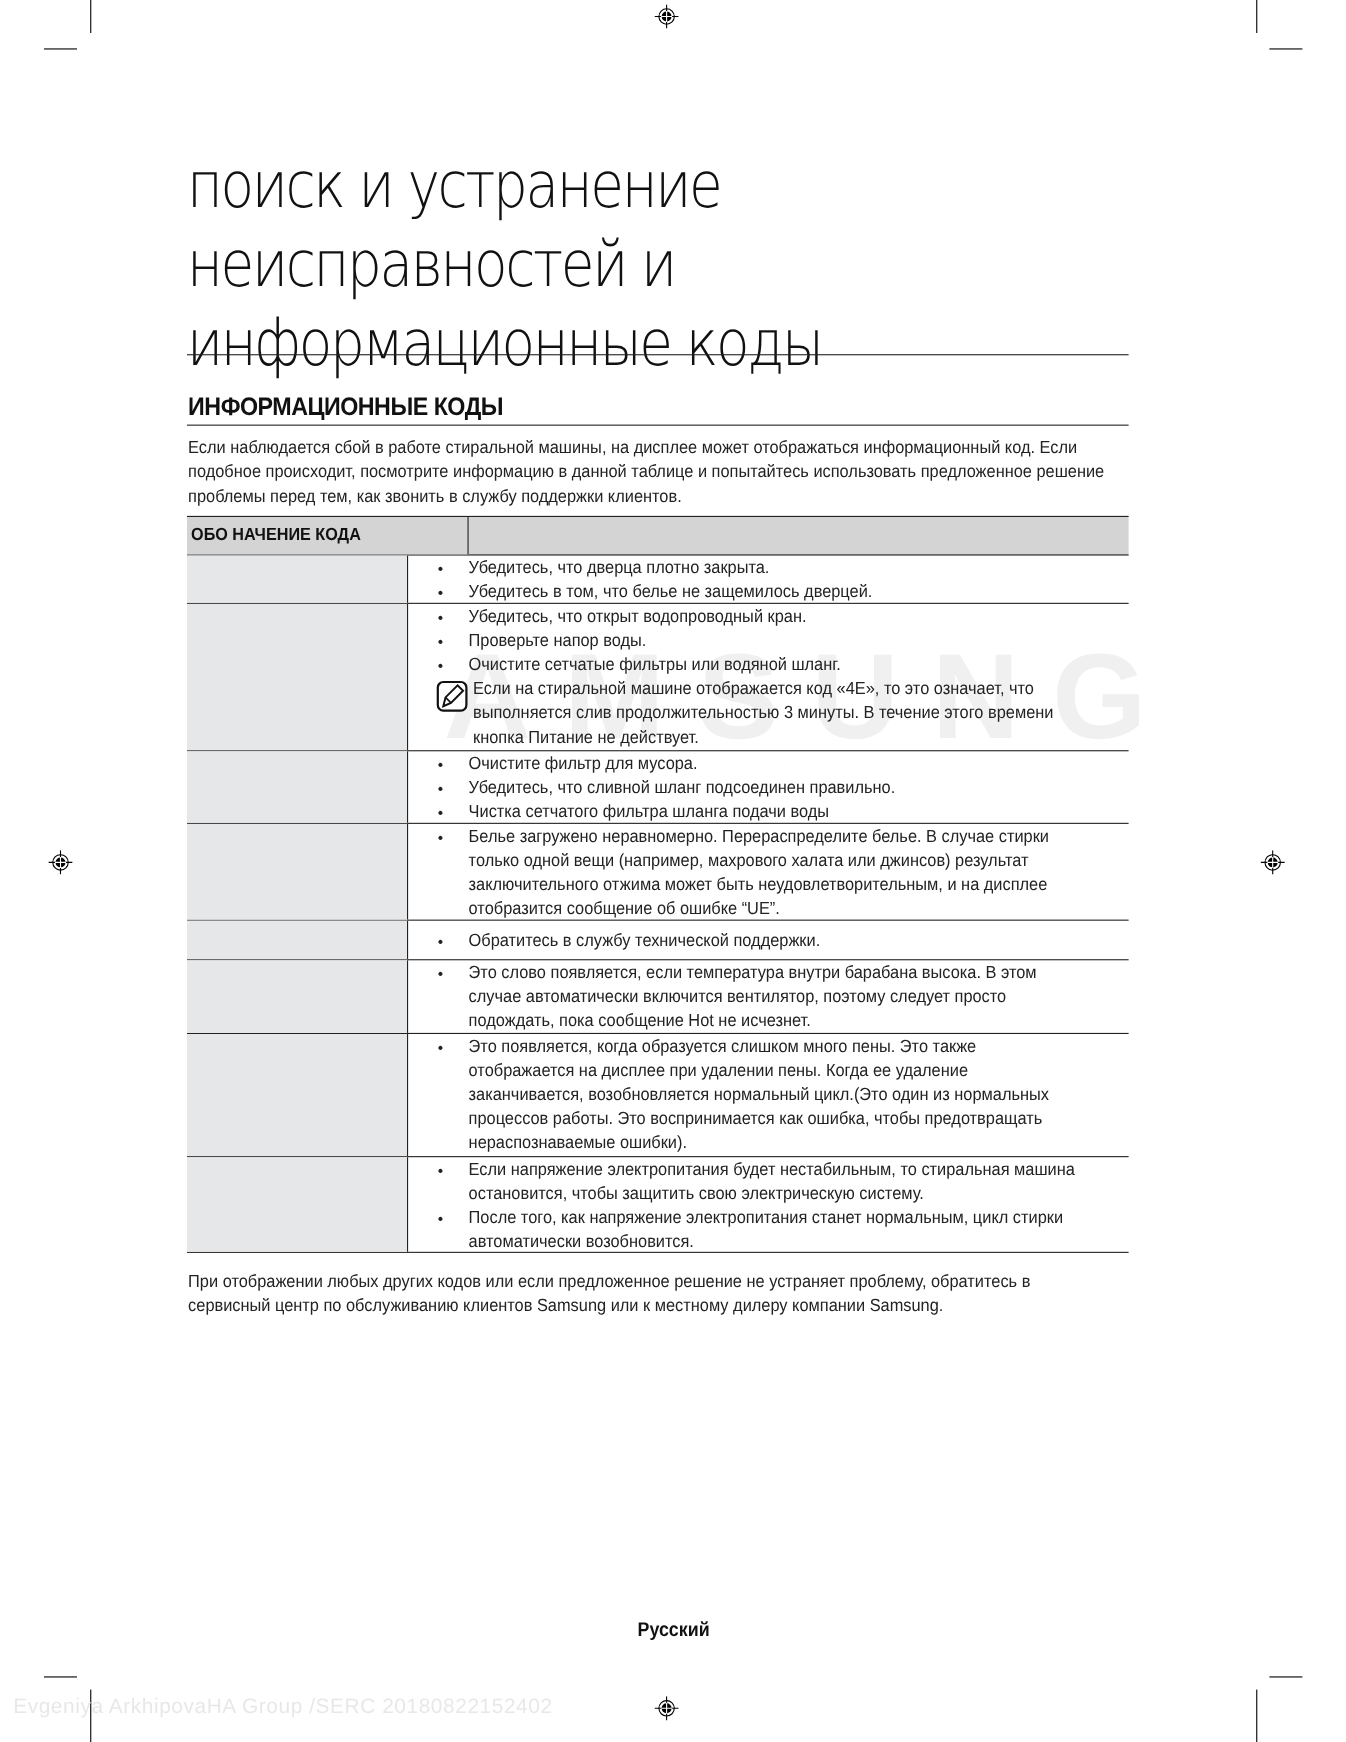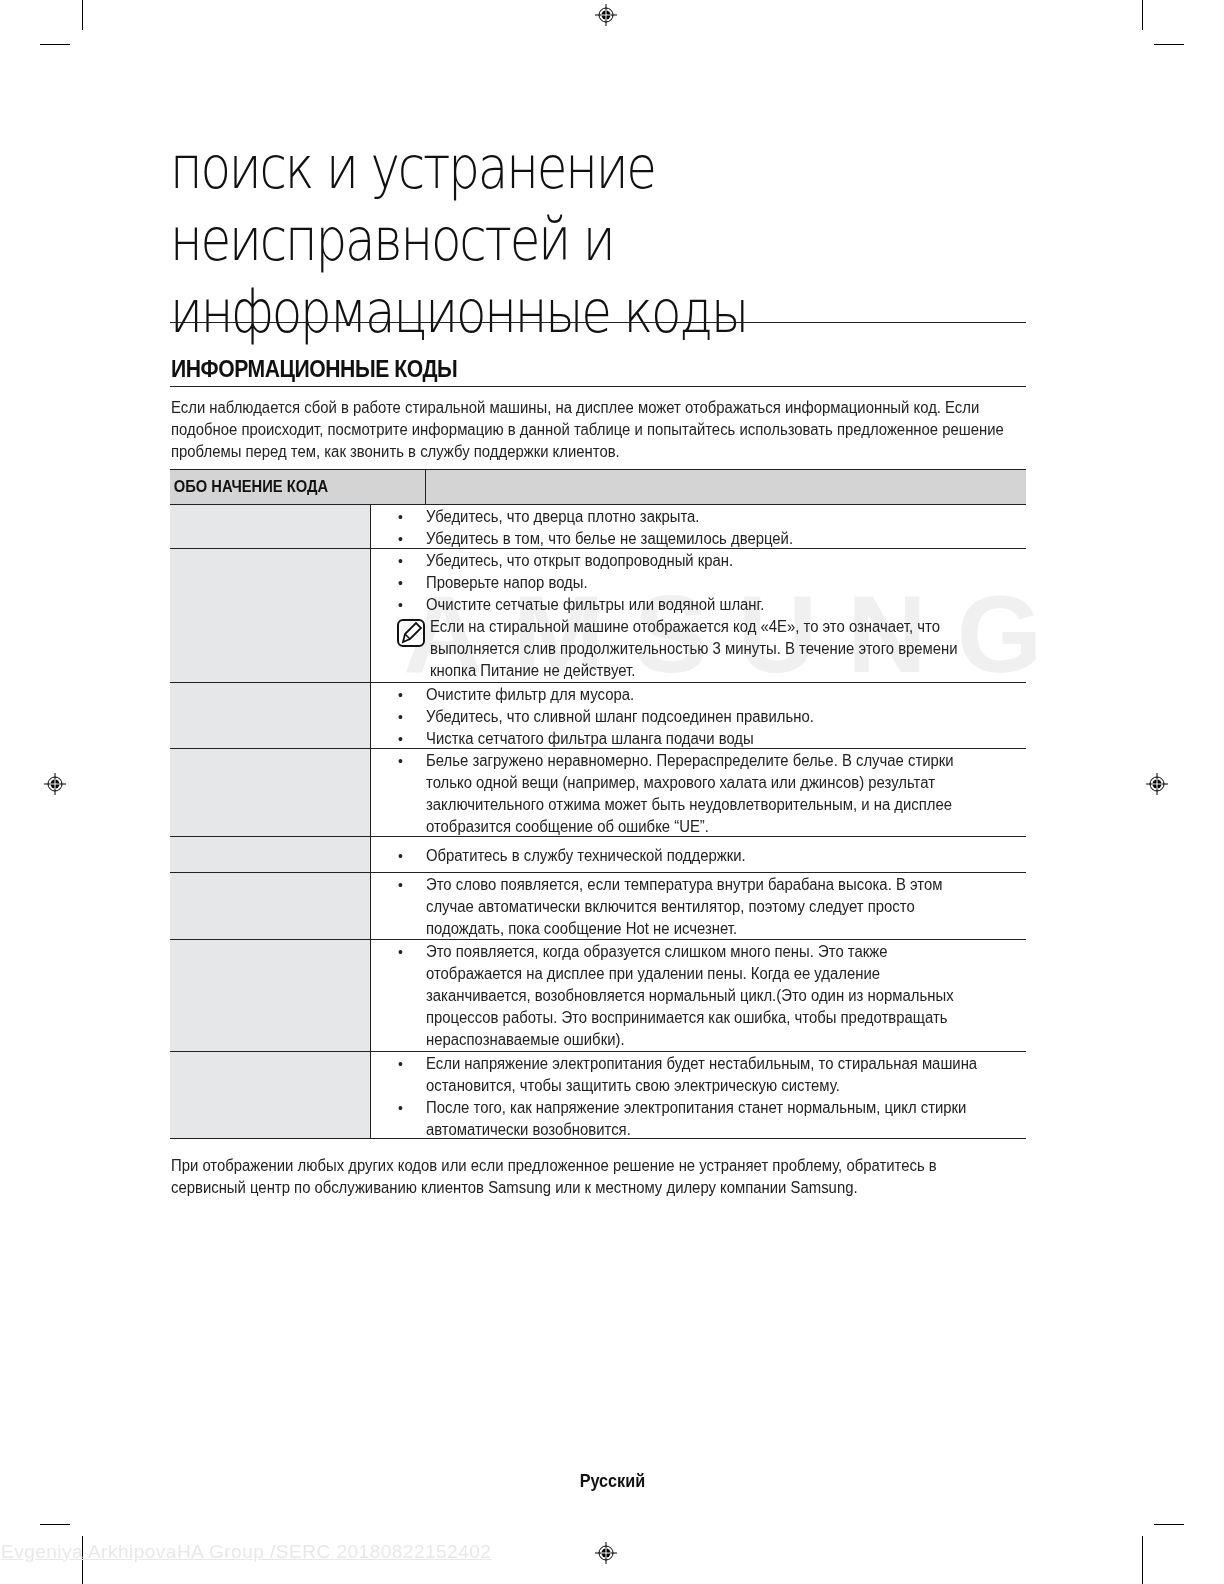--- a/index.html
+++ b/index.html
@@ -55,22 +55,22 @@
       position: absolute; left: 171px; top: 1155px; width: 900px;
       font-size: 16px; line-height: 22px; color: #222;
       transform: scaleX(0.93); transform-origin: left top;
     }
     .page-lang {
       position: absolute; left: 0; width: 1224px; top: 1471px; text-align: center;
       font-weight: 700; font-size: 18px; color: #111;
     }
     .page-lang span { display: inline-block; transform: scaleX(0.9); }
     .stamp {
-      position: absolute; left: 1px; top: 1541px; font-size: 19px; color: #e8e8e8;
-      white-space: nowrap; letter-spacing: 0.5px; text-decoration: underline;
+      position: absolute; left: 12px; top: 1541px; font-size: 19px; color: #e8e8e8;
+      white-space: nowrap; letter-spacing: 0.5px;
     }
   </style>
 </head>
 <body>
 
 <div class="crop" style="left:82px;top:0;width:1px;height:30px;"></div>
 <div class="crop" style="left:40px;top:44px;width:30px;height:1px;"></div>
 <div class="crop" style="left:1142px;top:0;width:1px;height:30px;"></div>
 <div class="crop" style="left:1154px;top:44px;width:30px;height:1px;"></div>
 <div class="crop" style="left:40px;top:1524px;width:30px;height:1px;"></div>

